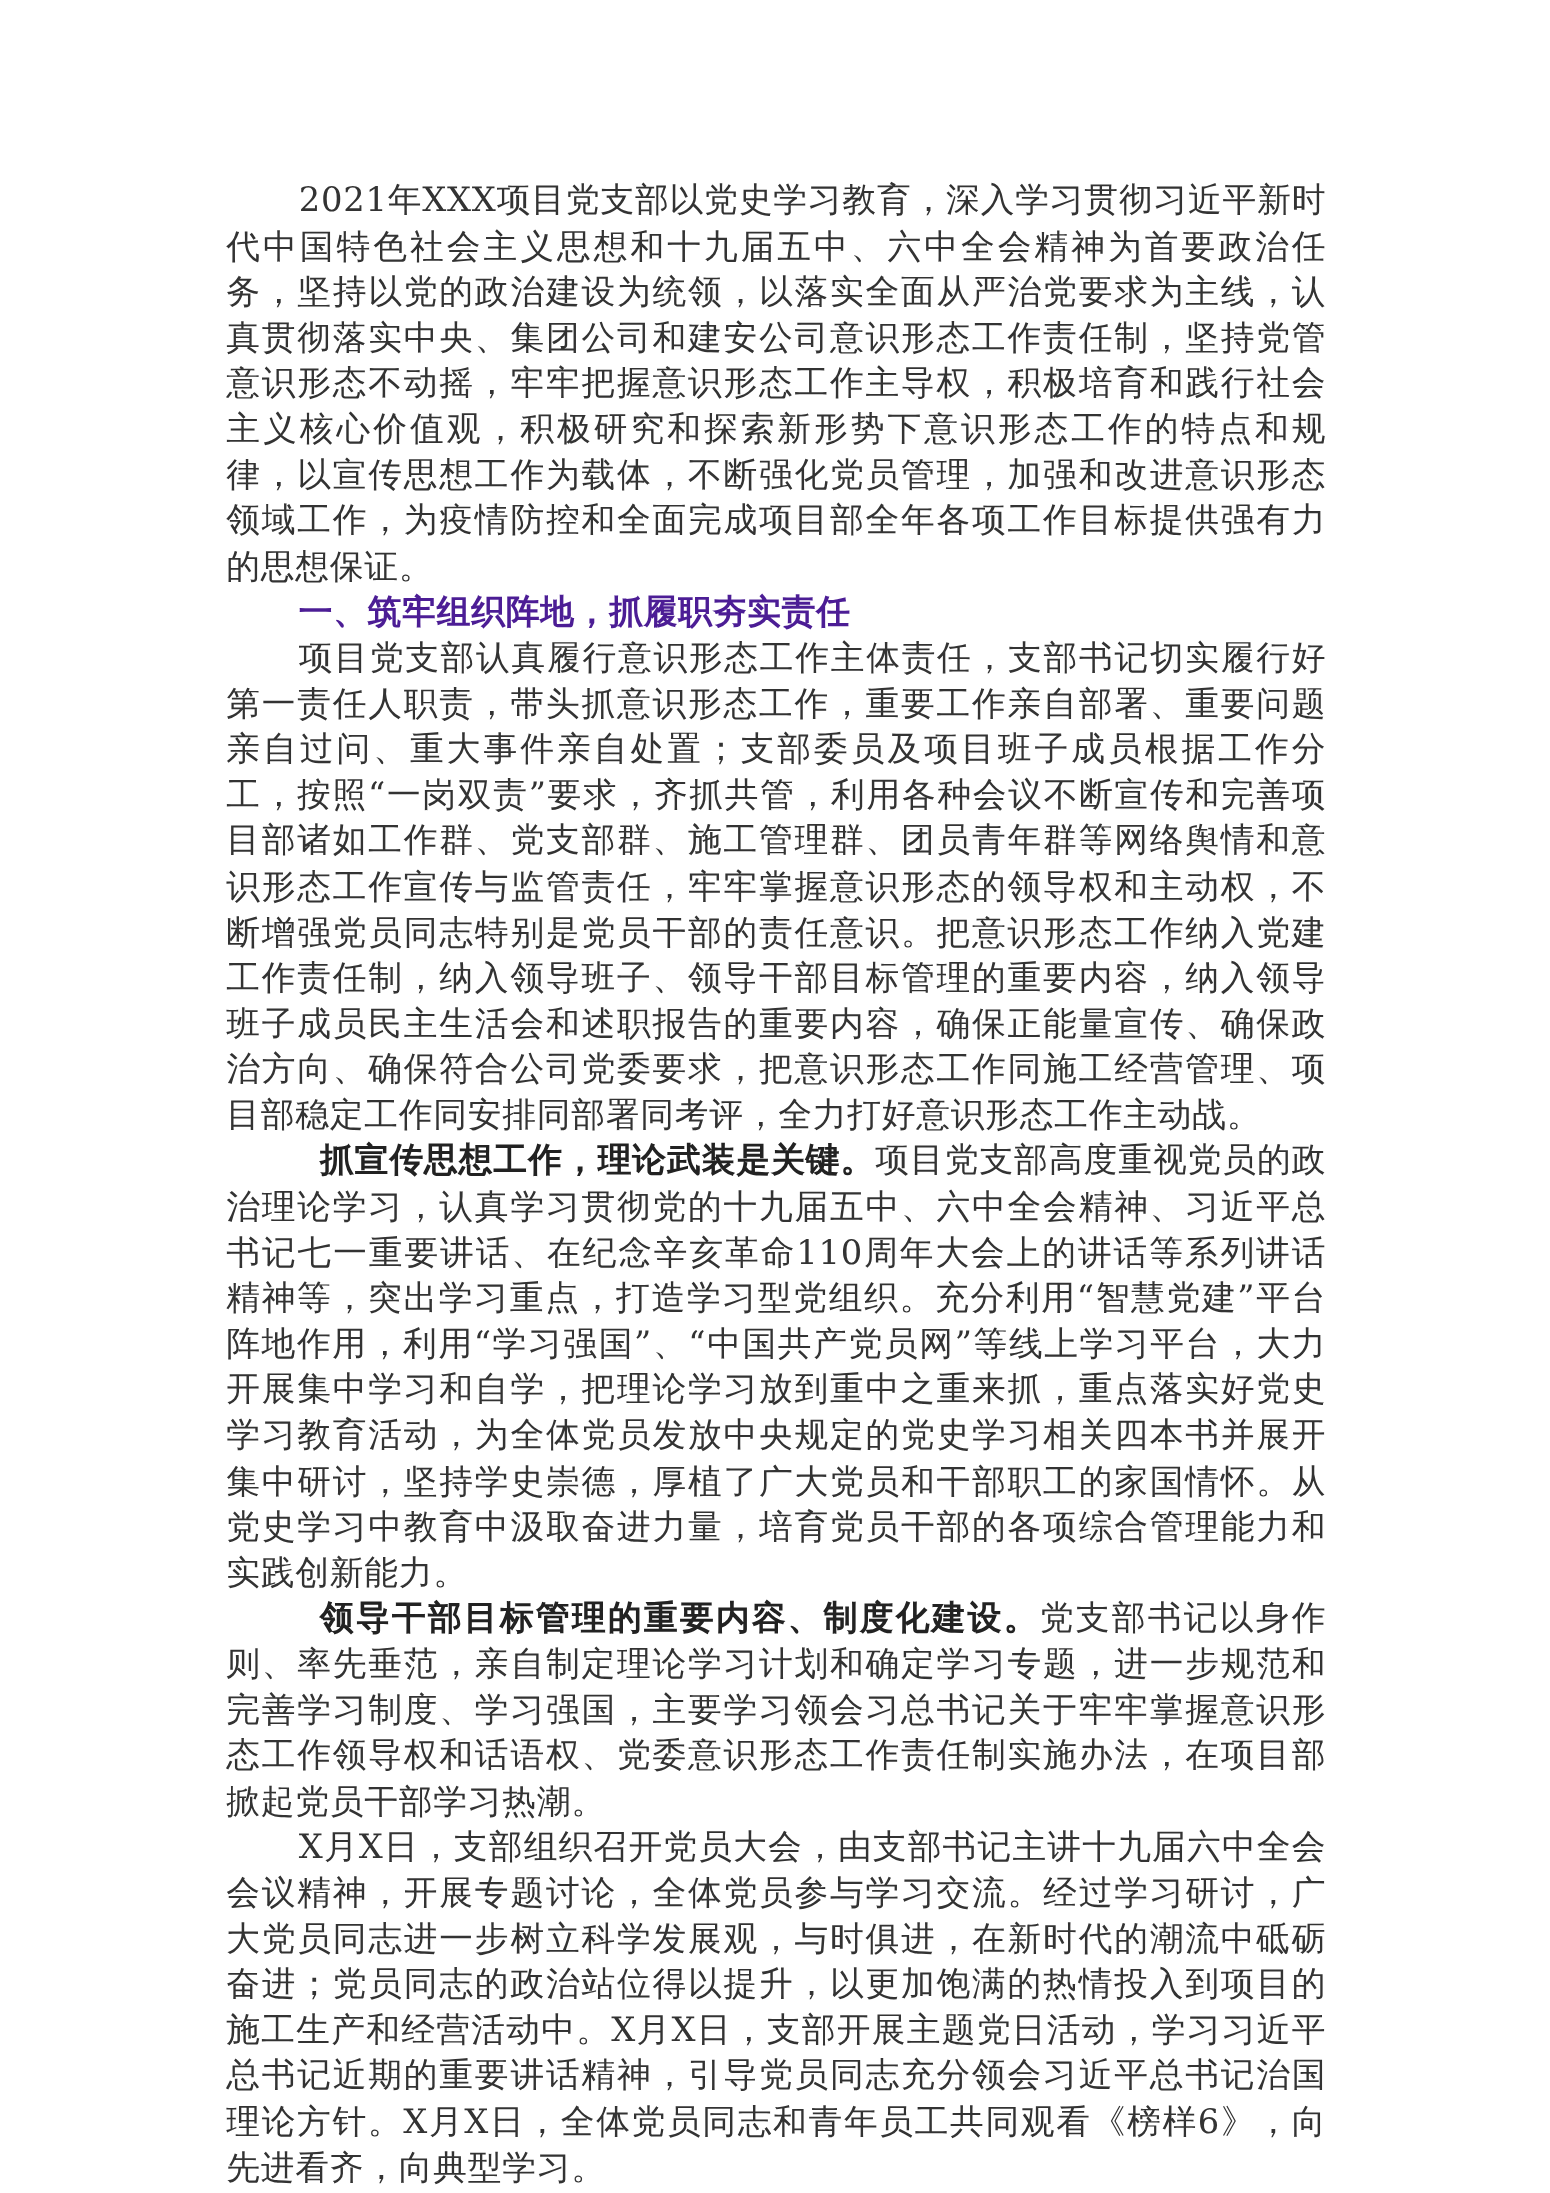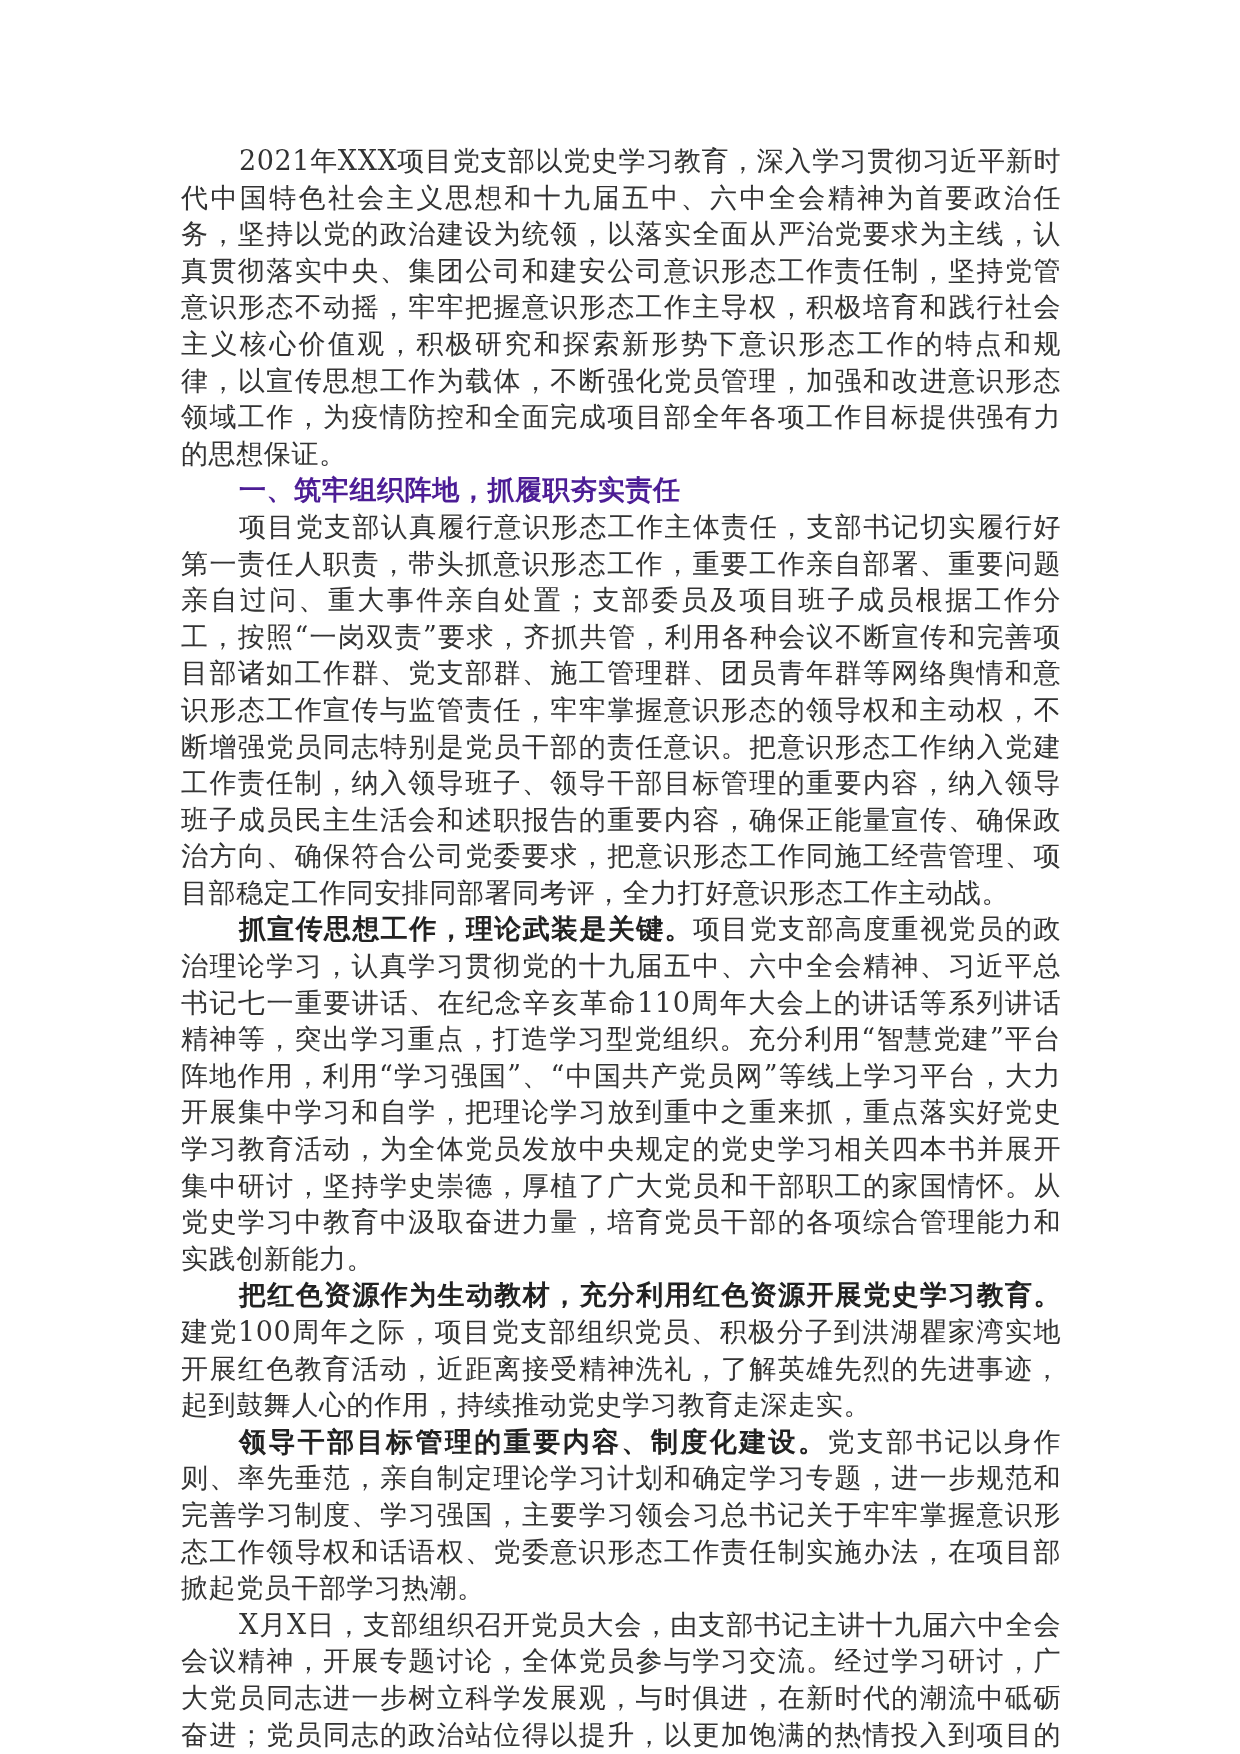--- a/index.html
+++ b/index.html
@@ -25,35 +25,35 @@
     margin: 0;
     text-indent: 58px;
     font-family: "DejaVu Sans", "Liberation Sans", sans-serif;
     font-weight: bold;
     color: #4c1d95;
   }
   .lead {
     font-family: "DejaVu Sans", "Liberation Sans", sans-serif;
     font-weight: bold;
     color: #222222;
+    margin-left: 17px;
   }
 </style>
 </head>
 <body>
 
 <div class="page">
 
   <p class="para">2021年XXX项目党支部以党史学习教育，深入学习贯彻习近平新时代中国特色社会主义思想和十九届五中、六中全会精神为首要政治任务，坚持以党的政治建设为统领，以落实全面从严治党要求为主线，认真贯彻落实中央、集团公司和建安公司意识形态工作责任制，坚持党管意识形态不动摇，牢牢把握意识形态工作主导权，积极培育和践行社会主义核心价值观，积极研究和探索新形势下意识形态工作的特点和规律，以宣传思想工作为载体，不断强化党员管理，加强和改进意识形态领域工作，为疫情防控和全面完成项目部全年各项工作目标提供强有力的思想保证。</p>
 
   <p class="heading">一、筑牢组织阵地，抓履职夯实责任</p>
 
   <p class="para">项目党支部认真履行意识形态工作主体责任，支部书记切实履行好第一责任人职责，带头抓意识形态工作，重要工作亲自部署、重要问题亲自过问、重大事件亲自处置；支部委员及项目班子成员根据工作分工，按照“一岗双责”要求，齐抓共管，利用各种会议不断宣传和完善项目部诸如工作群、党支部群、施工管理群、团员青年群等网络舆情和意识形态工作宣传与监管责任，牢牢掌握意识形态的领导权和主动权，不断增强党员同志特别是党员干部的责任意识。把意识形态工作纳入党建工作责任制，纳入领导班子、领导干部目标管理的重要内容，纳入领导班子成员民主生活会和述职报告的重要内容，确保正能量宣传、确保政治方向、确保符合公司党委要求，把意识形态工作同施工经营管理、项目部稳定工作同安排同部署同考评，全力打好意识形态工作主动战。</p>
 
 
   <p class="para"><span class="lead">抓宣传思想工作，理论武装是关键。</span><span>项目党支部高度重视党员的政治理论学习，认真学习贯彻党的十九届五中、六中全会精神、习近平总书记七一重要讲话、在纪念辛亥革命110周年大会上的讲话等系列讲话精神等，突出学习重点，打造学习型党组织。充分利用“智慧党建”平台阵地作用，利用“学习强国”、“中国共产党员网”等线上学习平台，大力开展集中学习和自学，把理论学习放到重中之重来抓，重点落实好党史学习教育活动，为全体党员发放中央规定的党史学习相关四本书并展开集中研讨，坚持学史崇德，厚植了广大党员和干部职工的家国情怀。从党史学习中教育中汲取奋进力量，培育党员干部的各项综合管理能力和实践创新能力。</span></p>
 
-  <p class="para"><span class="lead">把红色资源作为生动教材，充分利用红色资源开展党史学习教育。</span><span>建党100周年之际，项目党支部组织党员、积极分子到洪湖瞿家湾实地开展红色教育活动，近距离接受精神洗礼，了解英雄先烈的先进事迹，起到鼓舞人心的作用，持续推动党史学习教育走深走实。</span></p>
 
   <p class="para"><span class="lead">领导干部目标管理的重要内容、制度化建设。</span><span>党支部书记以身作则、率先垂范，亲自制定理论学习计划和确定学习专题，进一步规范和完善学习制度、学习强国，主要学习领会习总书记关于牢牢掌握意识形态工作领导权和话语权、党委意识形态工作责任制实施办法，在项目部掀起党员干部学习热潮。</span></p>
 
   <p class="para">X月X日，支部组织召开党员大会，由支部书记主讲十九届六中全会会议精神，开展专题讨论，全体党员参与学习交流。经过学习研讨，广大党员同志进一步树立科学发展观，与时俱进，在新时代的潮流中砥砺奋进；党员同志的政治站位得以提升，以更加饱满的热情投入到项目的施工生产和经营活动中。X月X日，支部开展主题党日活动，学习习近平总书记近期的重要讲话精神，引导党员同志充分领会习近平总书记治国理论方针。X月X日，全体党员同志和青年员工共同观看《榜样6》，向先进看齐，向典型学习。</p>
 
 </div>
 
 </body></html>

